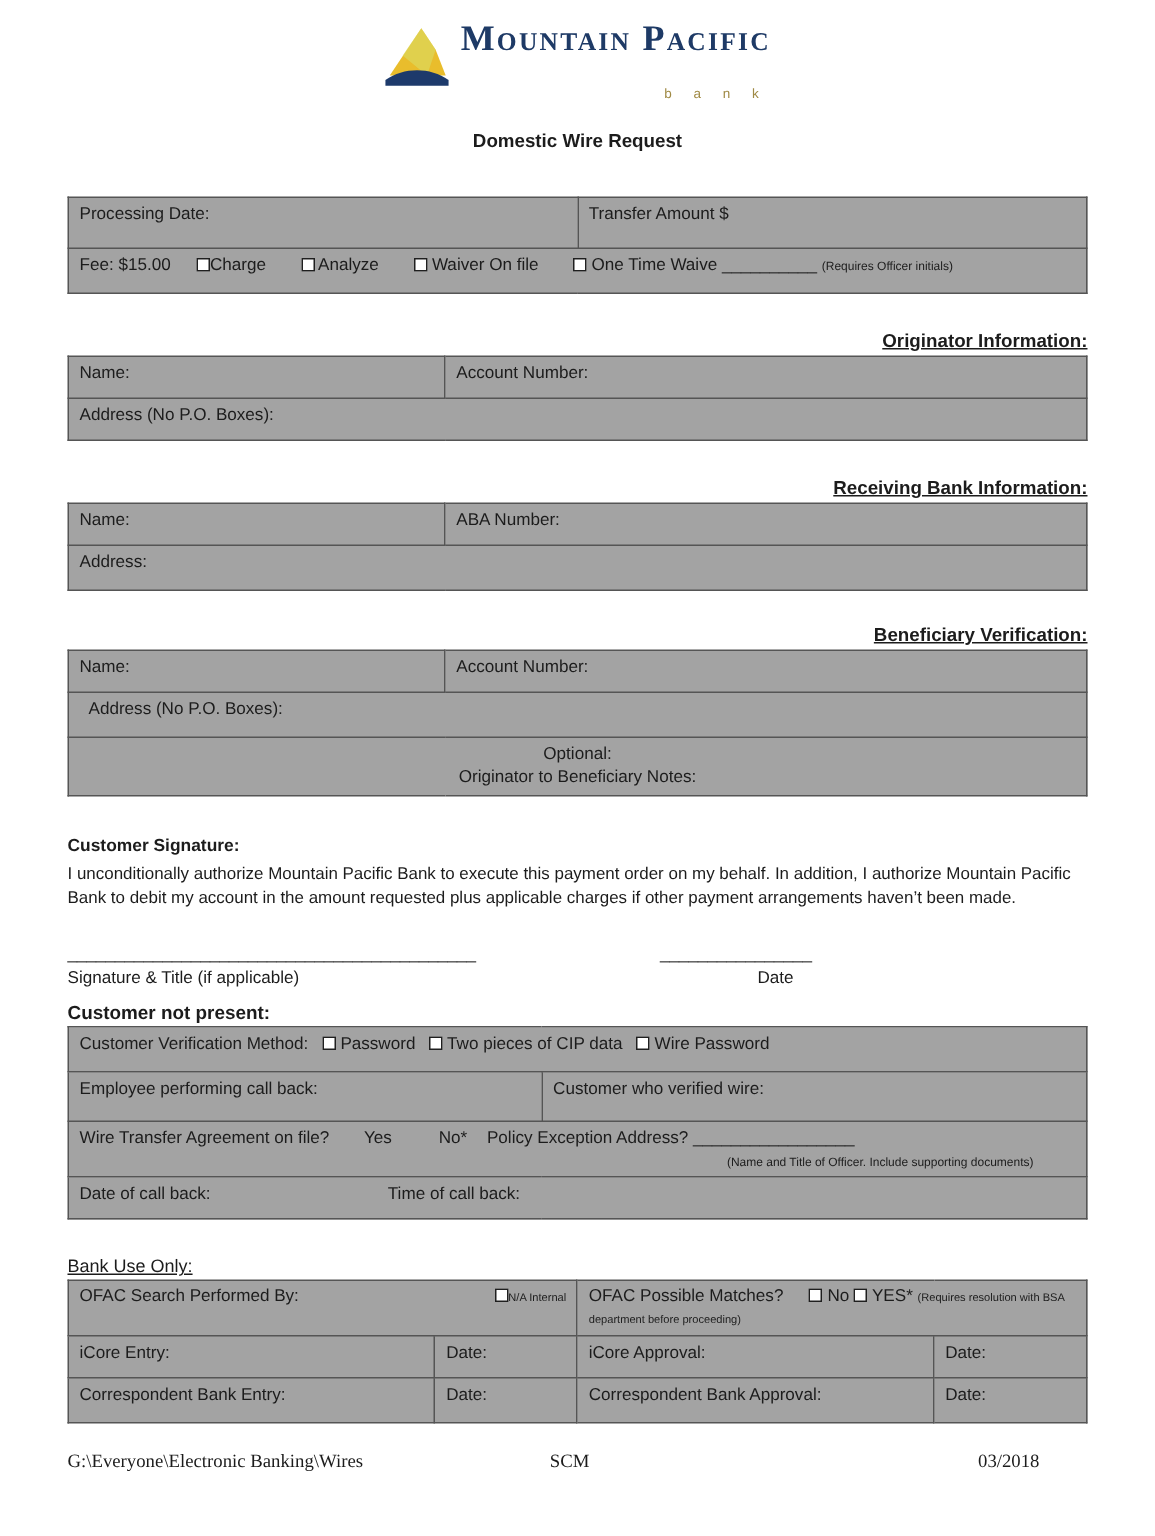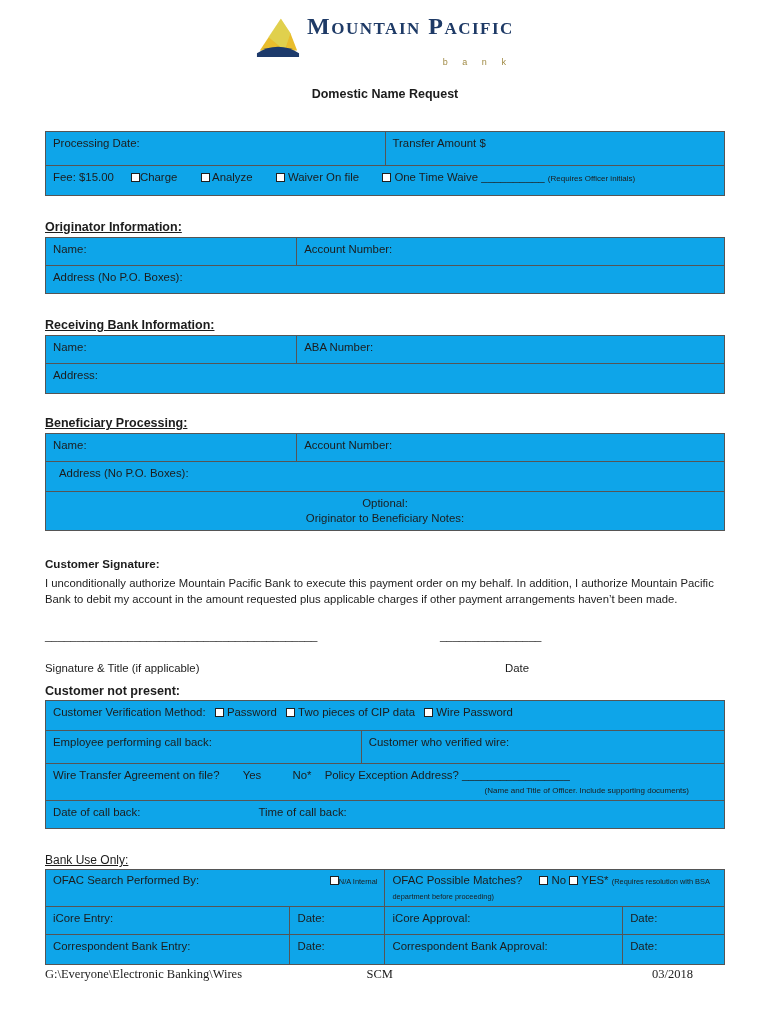--- a/index.html
+++ b/index.html
@@ -9,42 +9,42 @@
   
   .logo { display:flex; align-items:flex-start; justify-content:center; gap:7px; margin-top:2px; }
   .logo-icon { margin-top:1px; }
   .logo-text { display:inline-block; }
   .logo-name { font-family:"Liberation Serif", serif; font-variant:small-caps; font-weight:600; letter-spacing:1.5px; font-size:24px; color:#1e3a66; line-height:1; }
   .logo-bank { font-size:9px; letter-spacing:6px; color:#a08a45; text-align:right; margin-top:19px; padding-right:2px; }
 
   .doc-title { text-align:center; font-weight:bold; font-size:12.5px; margin-top:20px; }
 
   table { width:100%; border-collapse:collapse; table-layout:fixed; }
-  td { border:1px solid #555; vertical-align:top; padding:4px 7px; font-size:11.4px; line-height:1.3; background:#0ea5e9; }
-
-  .sec-head { font-weight:bold; text-decoration:underline; font-size:12.5px; margin-top:24px; margin-bottom:3px; }
+  td { border:1px solid #555; vertical-align:top; padding:4px 7px; font-size:11.4px; line-height:1.3; background:#a3a3a3; }
+
+  .sec-head { font-weight:bold; text-decoration:underline; font-size:12.5px; margin-top:24px; margin-bottom:3px;text-align:right; }
 
   .cb { display:inline-block; width:9px; height:9px; border:1.4px solid #1f1f1f; vertical-align:-1px; background:#fff; }
   .small { font-size:8px; }
   .tiny { font-size:7.4px; }
 
   .h34 { height:34px; } .h30 { height:30px; } .h28 { height:28px; }
   .h38 { height:38px;text-align:center; } .h33 { height:33px; } .h22 { height:22px; padding-top:3px; padding-bottom:3px; }
 
   .mt30 { margin-top:30px; } .mt22 { margin-top:22px; }
 
   .ml6 { margin-left:6px; } .ml10 { margin-left:10px; } .ml14 { margin-left:14px; }
   .ml20 { margin-left:20px; } .ml28 { margin-left:28px; } .ml115 { margin-left:115px; }
 
   .cust-sig-head { font-weight:bold; font-size:11.6px; margin-top:26px; }
   .auth-text { font-size:11.3px; line-height:1.48; margin-top:5px; }
 
   .sig-row { position:relative; margin-top:22px; font-size:11.4px; height:16px; }
   .sig-date-line { position:absolute; left:395px; top:0; }
-  .sig-labels { position:relative; font-size:11.4px; margin-top:16px; height:16px; }
+  .sig-labels { position:relative; font-size:11.4px; margin-top:0; height:16px; }
   .sig-date-label { position:absolute; left:460px; top:0; }
 
   .cnp-head { font-weight:bold; font-size:12.6px; margin-top:6px; margin-bottom:2px; }
   .officer-note { text-align:right; padding-right:28px; font-size:8px; margin-top:3px; }
 
   .bank-head { font-size:12px; text-decoration:underline; margin-top:24px; margin-bottom:2px; }
   .fr { float:right; }
 
   .footer { position:absolute; left:45px; right:45px; bottom:42px; display:flex; justify-content:space-between; font-family:"Liberation Serif", serif; font-size:12.5px; color:#1c1c1c; }
   .footer .f-mid { position:absolute; left:50%; transform:translateX(-70%); }
@@ -60,21 +60,21 @@
       <path d="M4 37 L26 4 L36 19 L43 37 Z" fill="#e9bd2c"></path>
       <path d="M13 23 L26 4 L36 19 L30 37 Z" fill="#d8e06a" opacity="0.55"></path>
       <path d="M1 40 C 14 31, 32 31, 45 40 L45 44 L1 44 Z" fill="#1d3a6b"></path>
     </svg>
     <div class="logo-text">
       <div class="logo-name">Mountain Pacific</div>
       <div class="logo-bank">b a n k</div>
     </div>
   </div>
 
-  <div class="doc-title">Domestic Name Request</div>
+  <div class="doc-title">Domestic Wire Request</div>
 
   <table class="mt30">
     <colgroup>
         <col style="width:50%">
         <col style="width:50%">
       </colgroup>
     <tbody>
         <tr>
       <td class="h34">
         <span>Processing Date:</span>
@@ -135,21 +135,21 @@
       </td>
     </tr>
     <tr>
       <td colspan="2" class="h30">
         <span>Address:</span>
       </td>
     </tr>
   </tbody>
     </table>
 
-  <div class="sec-head mt22">Beneficiary Processing:</div>
+  <div class="sec-head mt22">Beneficiary Verification:</div>
   <table>
     <colgroup>
         <col style="width:37%">
         <col style="width:63%">
       </colgroup>
     <tbody>
         <tr>
       <td class="h28">
         <span>Name:</span>
       </td>

